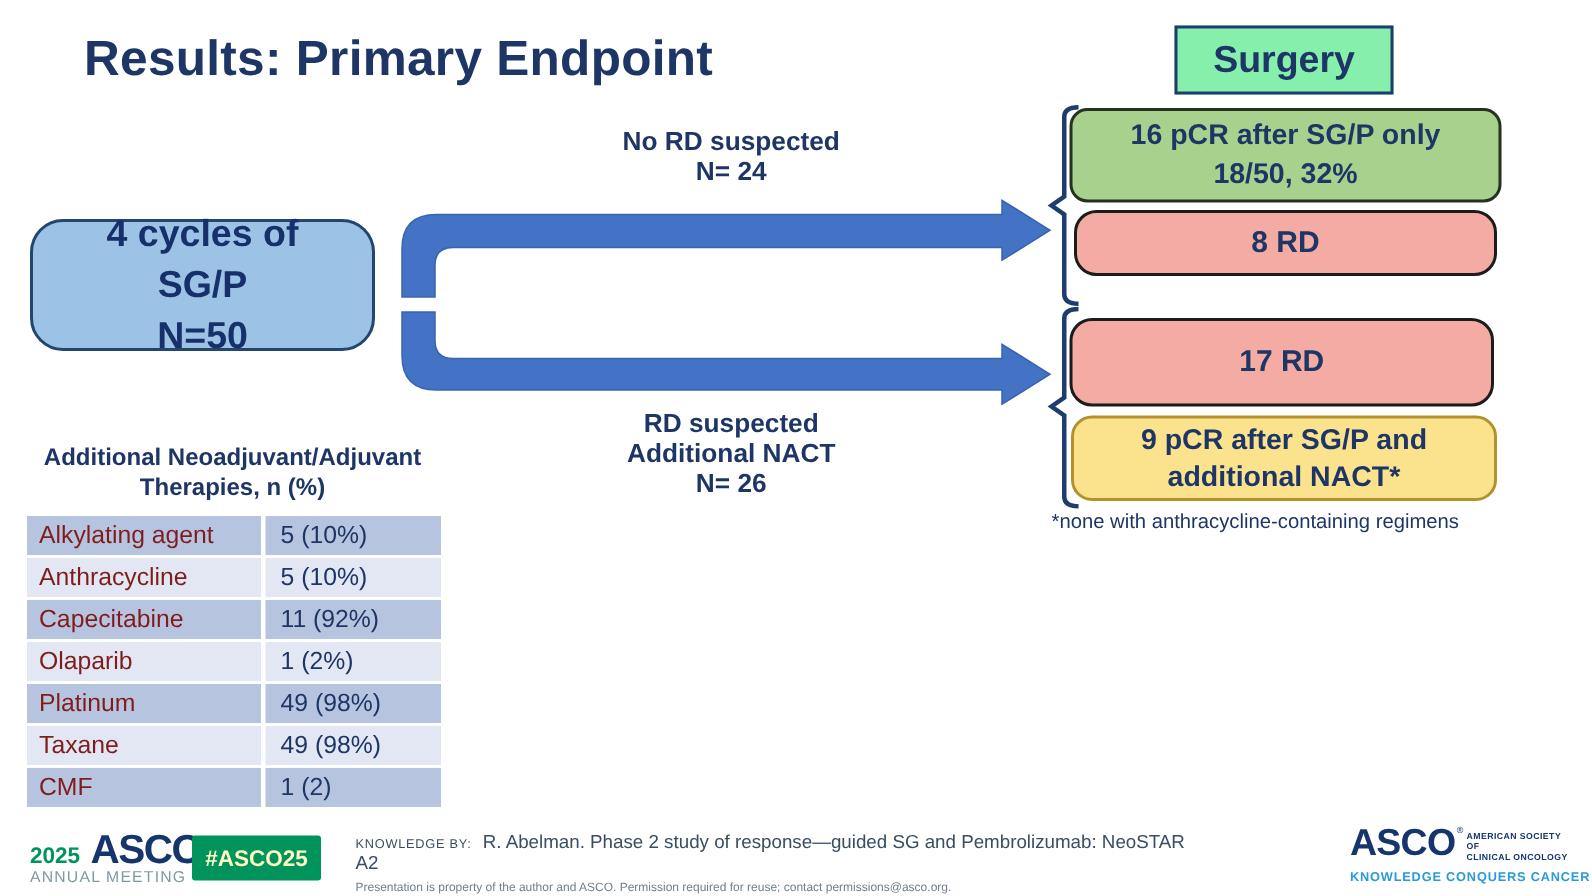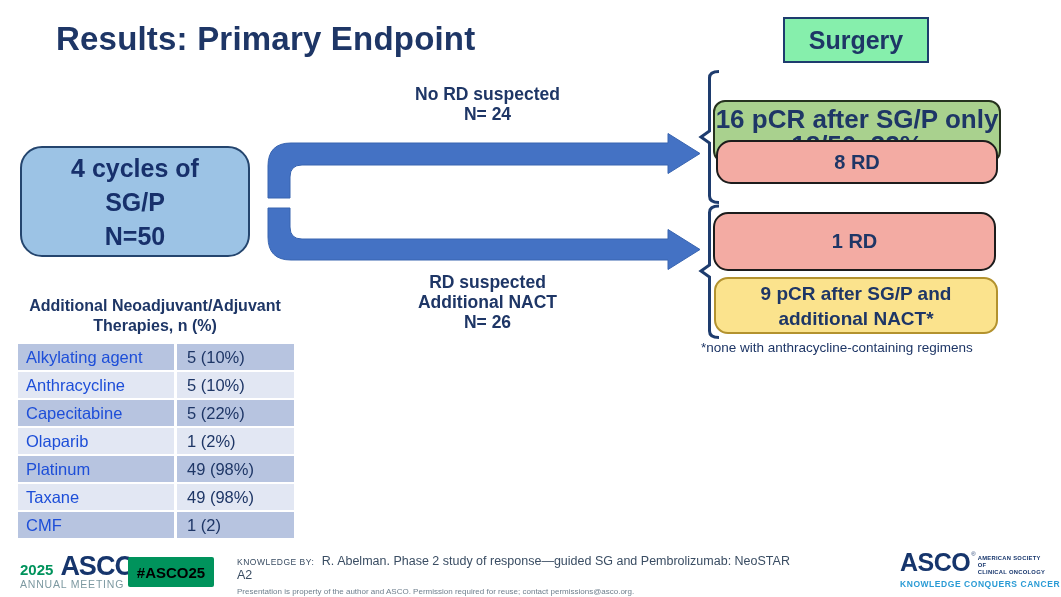--- a/index.html
+++ b/index.html
@@ -24,36 +24,36 @@
   
   .surgery-box {
     left:783px; top:17px; width:146px; height:46px;
     background:#86efac; border:2.5px solid #1e3c6e;
     display:flex; align-items:center; justify-content:center;
     font-size:25px; font-weight:bold; color:#1e3666;
   }
 
   
   .source-box {
-    left:20px; top:146px; width:230px; height:111px;
+    left:20px; top:146px; width:230px; height:88px;
     background:#9cc3e5; border:2.5px solid #24456e; border-radius:22px;
     display:flex; flex-direction:column; align-items:center; justify-content:center;
     font-size:25px; font-weight:bold; color:#17306b; line-height:34px;
     text-align:center;
   }
 
   
   .outcome {
     display:flex; flex-direction:column; align-items:center; justify-content:center;
     text-align:center; font-weight:bold; color:#1e3666;
   }
   .outcome-green {
     left:713px; top:72px; width:288px; height:63px;
     background:#a9d18e; border:2px solid #26321f; border-radius:12px;
-    font-size:26px; line-height:26px;margin-top:28px;
+    font-size:19px; line-height:26px;
   }
   .outcome-pink-1 {
     left:716px; top:140px; width:282px; height:44px;
     background:#f3aba3; border:2.2px solid #1c1c1c; border-radius:15px;
     font-size:20px;
   }
   .outcome-pink-2 {
     left:713px; top:212px; width:283px; height:59px;
     background:#f3aba3; border:2.2px solid #1c1c1c; border-radius:15px;
     font-size:20px;
@@ -79,21 +79,21 @@
   
   .table-title {
     left:5px; top:296px; width:300px; text-align:center;
     font-size:16px; font-weight:bold; color:#1e3666; line-height:19.5px;
   }
   .therapy-table { left:18px; top:344px; width:276px; }
   .t-row { display:flex; height:26px; margin-bottom:2px; }
   .t-row .c1 {
     width:156px; margin-right:3px;
     display:flex; align-items:center; padding-left:8px;
-    font-size:16.5px; color:#1d4ed8;
+    font-size:16.5px; color:#7f1d1d;
   }
   .t-row .c2 {
     width:117px;
     display:flex; align-items:center; padding-left:10px;
     font-size:16.5px; color:#1e3666;
   }
   .t-row.odd .c1, .t-row.odd .c2 { background:#b7c4e0; }
   .t-row.even .c1, .t-row.even .c2 { background:#e2e7f3; }
 
   
@@ -101,21 +101,21 @@
   .asco-meeting-logo { left:20px; top:554px; }
   .asco-meeting-row { display:flex; align-items:baseline; }
   .asco-meeting-year { font-size:15px; font-weight:600; color:#00935c; margin-right:7px; }
   .asco-meeting-word { font-size:27px; font-weight:800; color:#16356c; letter-spacing:-1px; line-height:24px; }
   .asco-meeting-reg { font-size:7px; color:#16356c; vertical-align:top; }
   .asco-meeting-sub { font-size:10.5px; color:#7d99a1; letter-spacing:0.8px; margin-top:0px; }
   .hashtag-badge {
     left:128px; top:557px; width:86px; height:30px;
     background:#00935c; border-radius:2px;
     display:flex; align-items:center; justify-content:center;
-    color:#000000; font-size:15px; font-weight:bold;
+    color:#fef9c3; font-size:15px; font-weight:bold;
   }
   .presenter-block { left:237px; top:554px; width:560px; }
   .presenter-line1 { font-size:12.5px; color:#3a4d63; }
   .presented-by-label { font-size:8.5px; letter-spacing:0.5px; color:#3a4d63; margin-right:4px; }
   .presenter-line2 { font-size:8px; color:#6e7f8d; margin-top:5px; }
   .asco-org-logo { left:900px; top:551px; width:150px; }
   .asco-org-row { display:flex; align-items:flex-start; }
   .asco-org-word { font-size:25px; font-weight:800; color:#16356c; letter-spacing:-0.5px; line-height:22px; }
   .asco-org-reg { font-size:6px; color:#16356c; margin:0 2px 0 1px; }
   .asco-org-society { font-size:5.8px; color:#16356c; letter-spacing:0.3px; line-height:7px; padding-top:4px; font-weight:bold; }
@@ -160,21 +160,21 @@
 </div>
 
 <div class="abs outcome outcome-green">
   <span>16 pCR after SG/P only</span>
   <span>18/50, 32%</span>
 </div>
 <div class="abs outcome outcome-pink-1">
   <span>8 RD</span>
 </div>
 <div class="abs outcome outcome-pink-2">
-  <span>1 RD</span>
+  <span>17 RD</span>
 </div>
 <div class="abs outcome outcome-yellow">
   <span>9 pCR after SG/P and</span>
   <span>additional NACT*</span>
 </div>
 <div class="abs flow-footnote">*none with anthracycline-containing regimens</div>
 
 <div class="abs table-title">
   <span style="display:block">Additional Neoadjuvant/Adjuvant</span>
   <span style="display:block">Therapies, n (%)</span>
@@ -183,21 +183,21 @@
   <div class="t-row odd">
     <div class="c1">Alkylating agent</div>
     <div class="c2">5 (10%)</div>
   </div>
   <div class="t-row even">
     <div class="c1">Anthracycline</div>
     <div class="c2">5 (10%)</div>
   </div>
   <div class="t-row odd">
     <div class="c1">Capecitabine</div>
-    <div class="c2">5 (22%)</div>
+    <div class="c2">11 (92%)</div>
   </div>
   <div class="t-row even">
     <div class="c1">Olaparib</div>
     <div class="c2">1 (2%)</div>
   </div>
   <div class="t-row odd">
     <div class="c1">Platinum</div>
     <div class="c2">49 (98%)</div>
   </div>
   <div class="t-row even">

